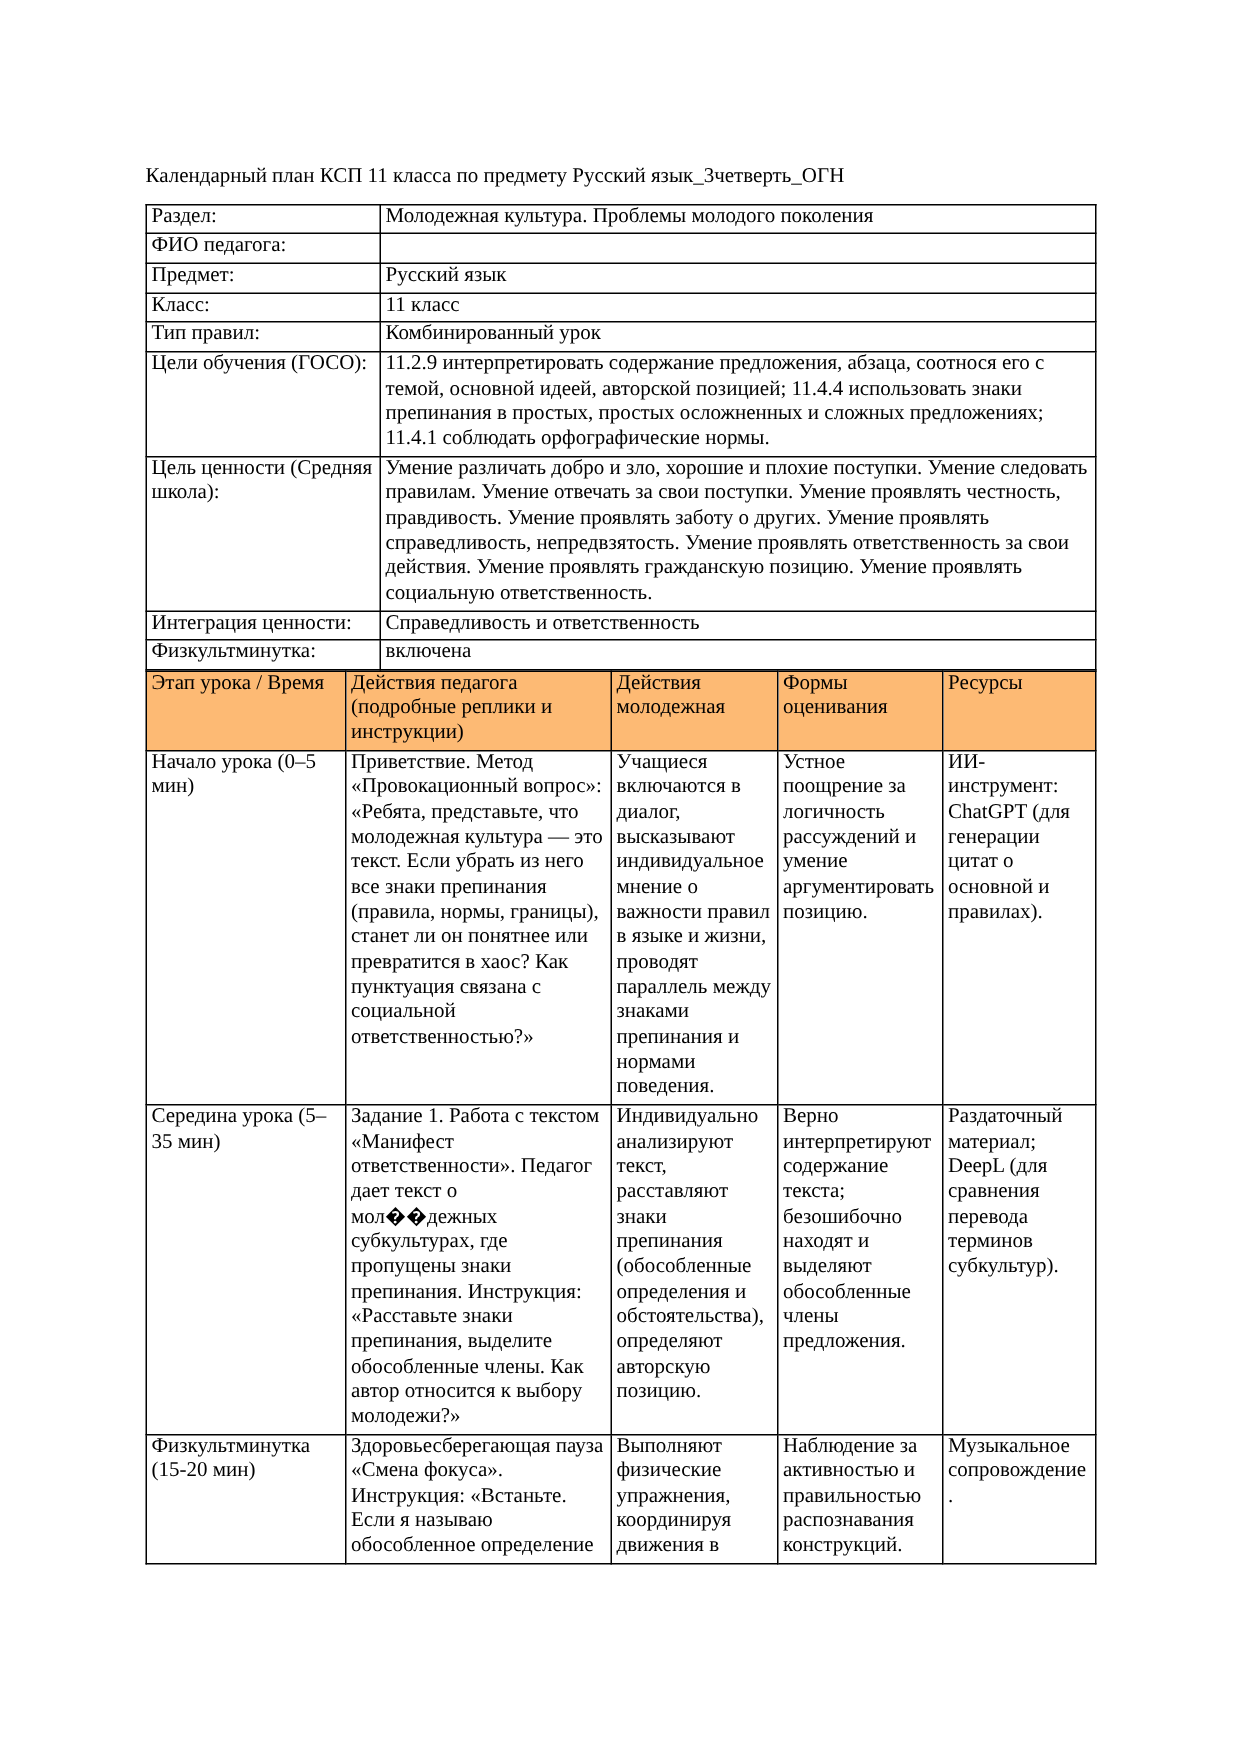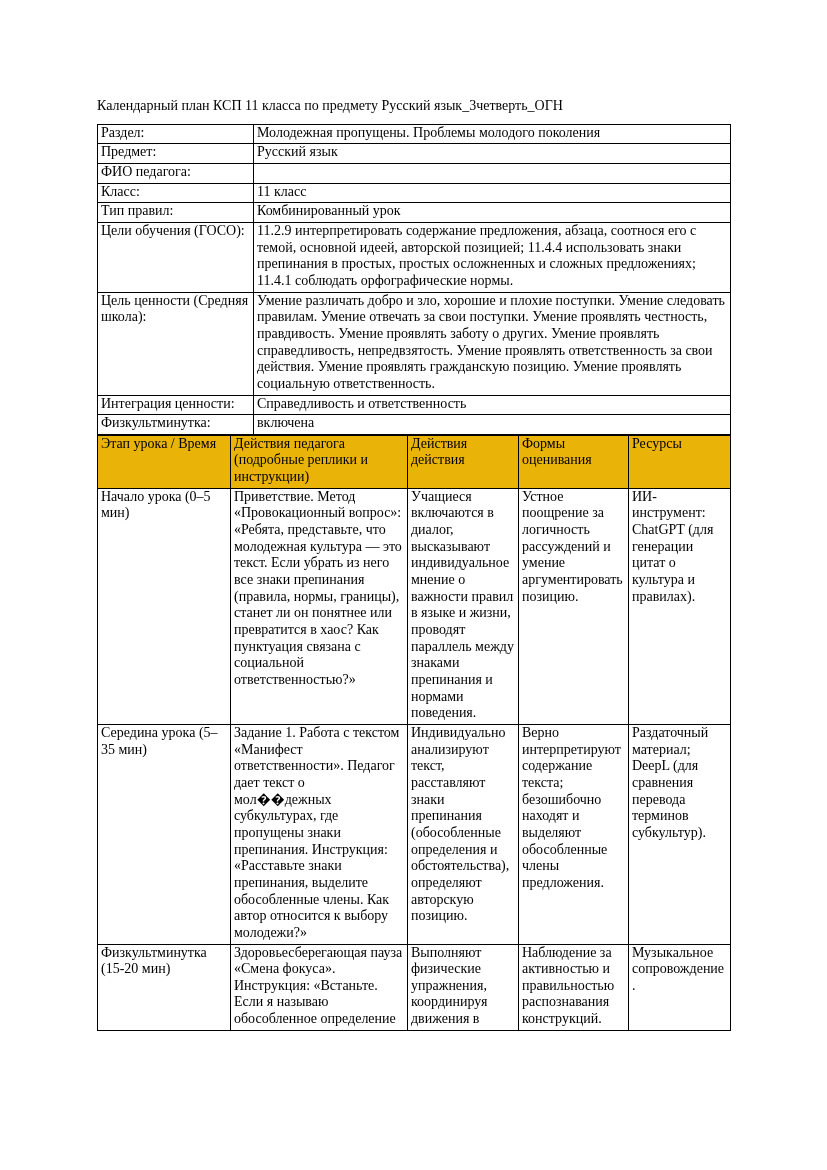--- a/index.html
+++ b/index.html
@@ -12,39 +12,39 @@
       font-family: "Liberation Serif", serif;
       font-size: 14px;
       line-height: 1.19;
     }
     .page {
       padding: 94px 97px 0 97px;
     }
     .doc-title {
       font-size: 14px;
       font-weight: normal;
-      margin: 4px 0 9px 0;
+      margin: 16px 0 9px 0;
     }
     table {
       border-collapse: collapse;
       table-layout: fixed;
       width: 633px;
       border-radius: 17px;
     }
     td, th {
       border: 1px solid #000000;
       vertical-align: top;
       text-align: left;
       font-weight: normal;
       padding: 0 3px 2px 3px;
       overflow: hidden;
       word-wrap: break-word;
     }
     th {
-      background: #eab308;
+      background: #fdba74;
     }
     .section-heading {
       font-size: 14px;
       font-weight: normal;
       margin: 3px 0 5px 0;
     }
   </style>
 </head>
 <body>
 
@@ -53,29 +53,29 @@
   <p class="doc-title">Календарный план КСП 11 класса по предмету Русский язык_3четверть_ОГН</p>
 
   <table>
     <colgroup>
       <col style="width:156px">
       <col style="width:477px">
     </colgroup>
     <tbody>
       <tr>
         <td>Раздел:</td>
-        <td>Молодежная пропущены. Проблемы молодого поколения</td>
+        <td>Молодежная культура. Проблемы молодого поколения</td>
+      </tr>
+      <tr>
+        <td>ФИО педагога:</td>
+        <td></td>
       </tr>
       <tr>
         <td>Предмет:</td>
         <td>Русский язык</td>
-      </tr>
-      <tr>
-        <td>ФИО педагога:</td>
-        <td></td>
       </tr>
       <tr>
         <td>Класс:</td>
         <td>11 класс</td>
       </tr>
       <tr>
         <td>Тип правил:</td>
         <td>Комбинированный урок</td>
       </tr>
       <tr>
@@ -103,32 +103,32 @@
       <col style="width:133px">
       <col style="width:177px">
       <col style="width:111px">
       <col style="width:110px">
       <col style="width:102px">
     </colgroup>
     <thead>
       <tr>
         <th>Этап урока / Время</th>
         <th>Действия педагога (подробные реплики и инструкции)</th>
-        <th>Действия действия</th>
+        <th>Действия молодежная</th>
         <th>Формы оценивания</th>
         <th>Ресурсы</th>
       </tr>
     </thead>
     <tbody>
       <tr>
         <td>Начало урока (0–5 мин)</td>
         <td>Приветствие. Метод «Провокационный вопрос»: «Ребята, представьте, что молодежная культура — это текст. Если убрать из него все знаки препинания (правила, нормы, границы), станет ли он понятнее или превратится в хаос? Как пунктуация связана с социальной ответственностью?»</td>
         <td>Учащиеся включаются в диалог, высказывают индивидуальное мнение о важности правил в языке и жизни, проводят параллель между знаками препинания и нормами поведения.</td>
         <td>Устное поощрение за логичность рассуждений и умение аргументировать позицию.</td>
-        <td>ИИ-инструмент: ChatGPT (для генерации цитат о культура и правилах).</td>
+        <td>ИИ-инструмент: ChatGPT (для генерации цитат о основной и правилах).</td>
       </tr>
       <tr>
         <td>Середина урока (5–35 мин)</td>
         <td>Задание 1. Работа с текстом «Манифест ответственности». Педагог дает текст о мол��дежных субкультурах, где пропущены знаки препинания. Инструкция: «Расставьте знаки препинания, выделите обособленные члены. Как автор относится к выбору молодежи?»</td>
         <td>Индивидуально анализируют текст, расставляют знаки препинания (обособленные определения и обстоятельства), определяют авторскую позицию.</td>
         <td>Верно интерпретируют содержание текста; безошибочно находят и выделяют обособленные члены предложения.</td>
         <td>Раздаточный материал; DeepL (для сравнения перевода терминов субкультур).</td>
       </tr>
       <tr>
         <td>Физкультминутка (15-20 мин)</td>

